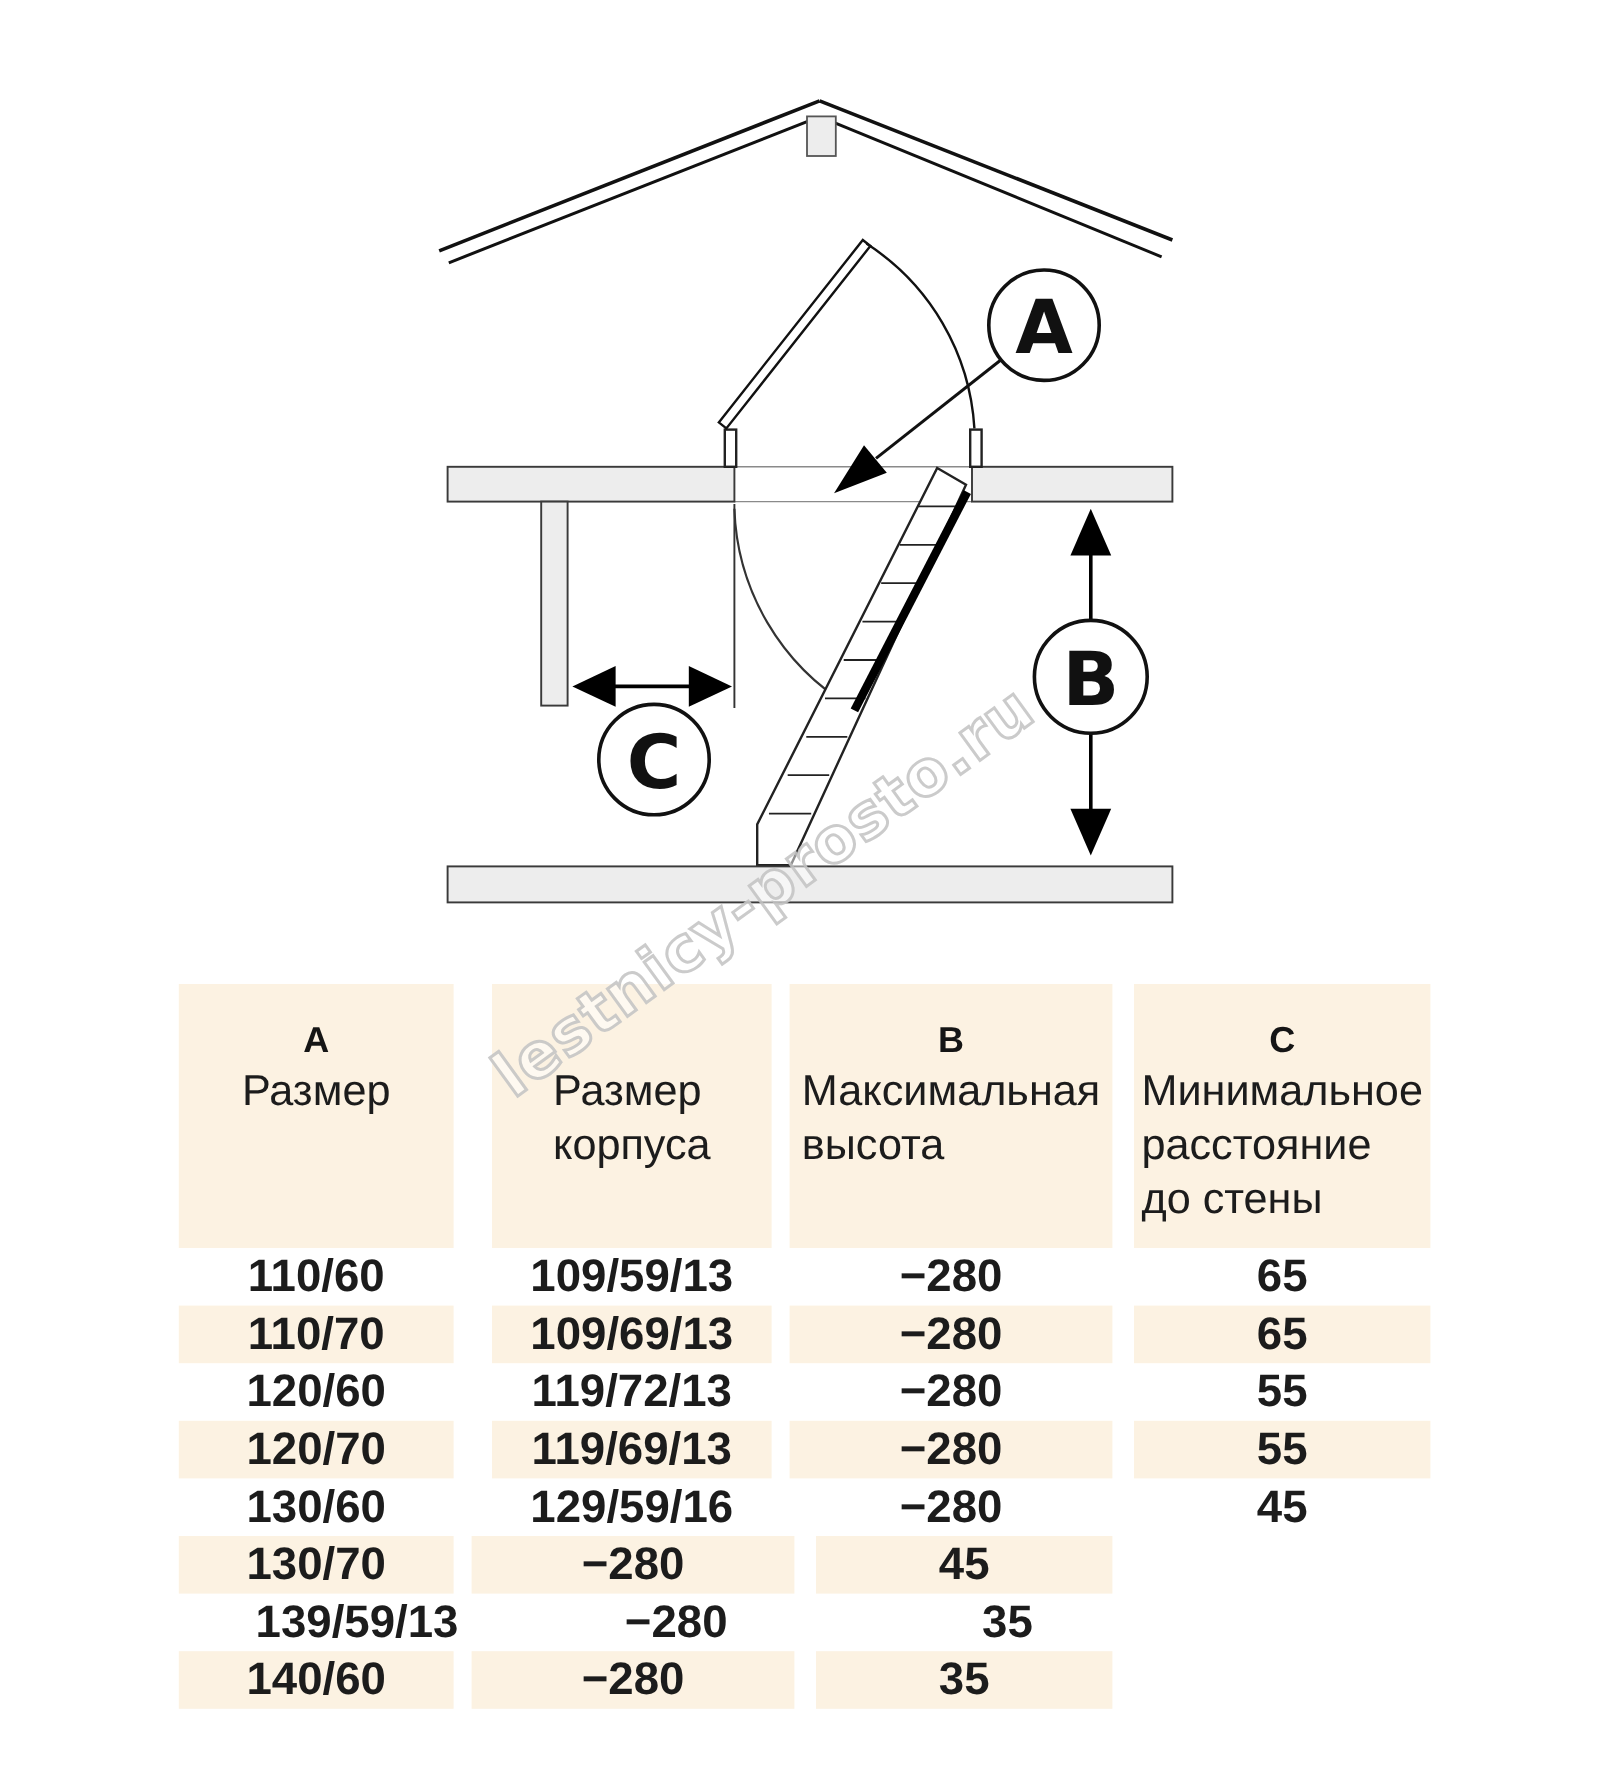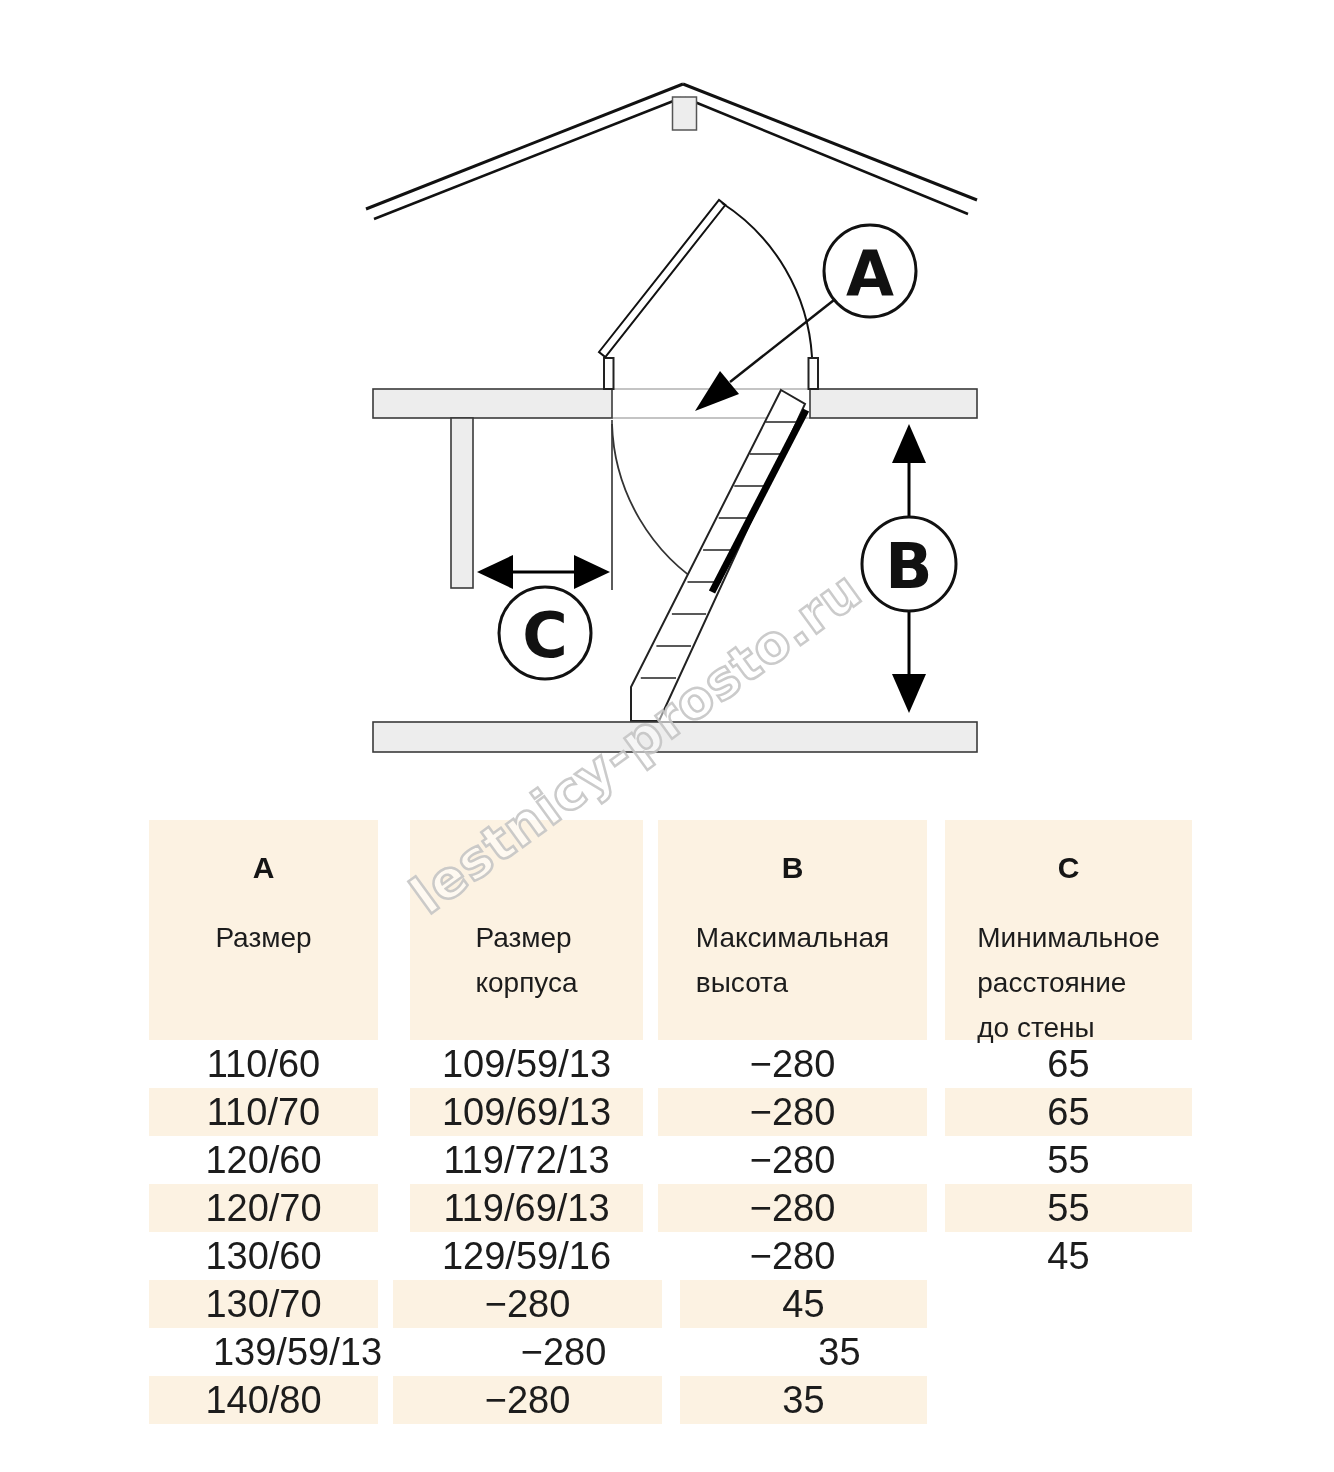--- a/index.html
+++ b/index.html
@@ -30,26 +30,26 @@
     background:var(--stripe,#fcf2e2);
     display:flex;flex-direction:column;
     padding-top:30px;
   }
   .hletter{
     text-align:center;font-weight:bold;font-size:30px;line-height:36px;
     min-height:36px;color:#151515;
   }
   .hlabel{
     align-self:center;text-align:left;white-space:pre-line;
-    font-size:28px;line-height:45px;margin-top:29px;color:#1c1c1c;
+    font-size:36px;line-height:45px;margin-top:0;color:#1c1c1c;
   }
   .drow{height:48px;}
   .dcell{
     height:48px;line-height:48px;text-align:center;
-    font-size:38px;color:#1c1c1c;
+    font-size:38px;color:#1c1c1c;font-weight:bold;
   }
   .drow.alt .dcell{background:var(--stripe,#fcf2e2);}
 </style>
 </head>
 <body>
 
 <div id="stage">
 
   <svg id="diagram-svg" viewBox="0 0 1334 1472">
 
@@ -183,19 +183,19 @@
       <div class="dcell c1">130/70</div>
       <div class="dcell c3">−280</div>
       <div class="dcell c4">45</div>
     </div>
     <div class="trow drow">
       <div class="dcell c2">139/59/13</div>
       <div class="dcell c3">−280</div>
       <div class="dcell c4">35</div>
     </div>
     <div class="trow drow alt">
-      <div class="dcell c1">140/80</div>
+      <div class="dcell c1">140/60</div>
       <div class="dcell c3">−280</div>
       <div class="dcell c4">35</div>
     </div>
   </div>
 
 </div>
 
 </body></html>

